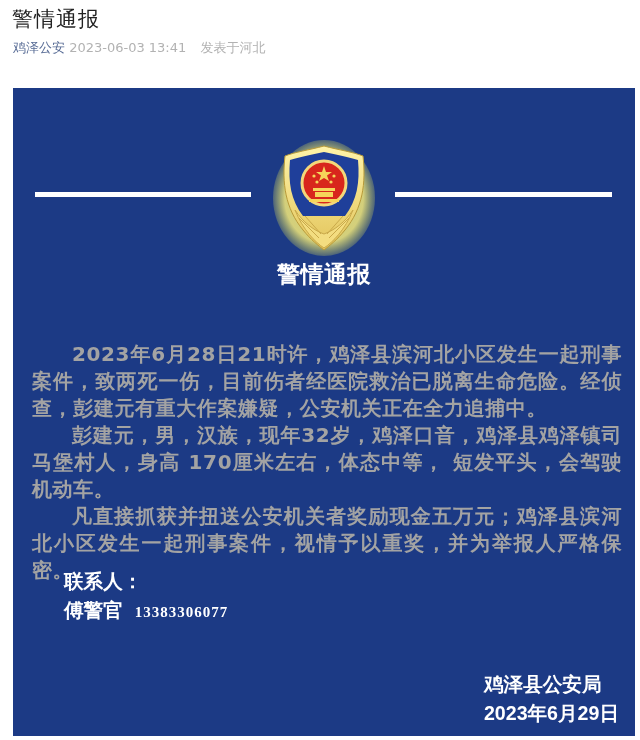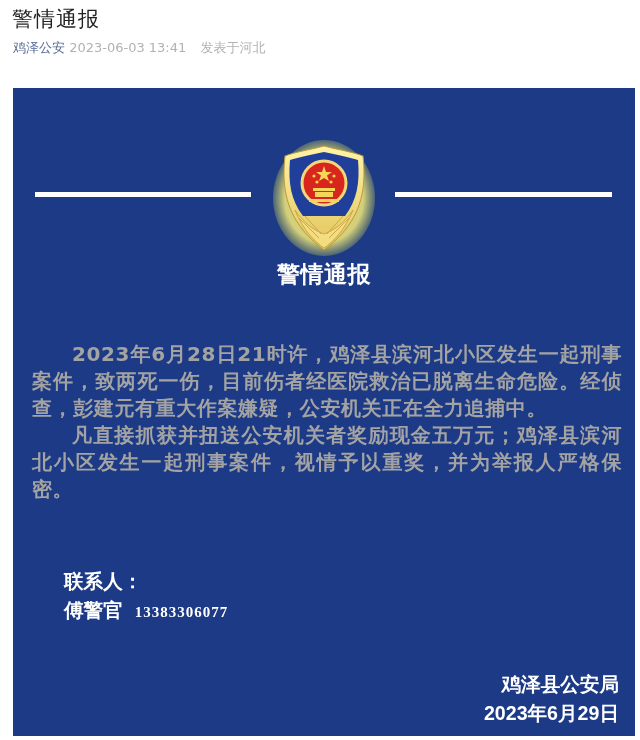--- a/index.html
+++ b/index.html
@@ -47,21 +47,21 @@
     color: #a3a3a3; font-weight: bold;
     font-size: 20px; line-height: 27px;
     font-family: "DejaVu Sans", sans-serif;
   }
   .body p { text-indent: 2em; text-align: justify; letter-spacing: 0.6px; }
   .body p.noindent { text-indent: 0; }
   .contacts { position: absolute; left: 51px; top: 479px; color: #fff; font-weight: bold; font-size: 19.6px; line-height: 29px; }
   .contacts .row { white-space: nowrap; }
   .contacts .phone { font-family: "Liberation Serif", "DejaVu Serif", serif; margin-left: 12px; letter-spacing: 1px; font-size: 15px; }
   .signoff {
-    position: absolute; right: 16px; top: 582px; text-align: right;
+    position: absolute; right: 16px; top: 582px; 
     color: #fff; font-weight: bold; font-size: 19.6px; line-height: 29px;
   }
   .signoff .date { font-family: Liberation Sans, sans-serif; }
 </style>
 </head>
 <body>
 
 <h1 class="article-title">警情通报</h1>
 <div class="meta">
   <span class="author">鸡泽公安</span>
@@ -101,20 +101,21 @@
     <rect x="36" y="61" width="30" height="3" fill="#f6d55a"></rect>
 
     <path d="M22 72 C 30 92, 42 104, 51 110 C 60 104, 72 92, 80 72 C 72 84, 62 92, 51 96 C 40 92, 30 84, 22 72 Z" fill="#f3dd80" stroke="#c9a94a" stroke-width="1"></path>
     <path d="M26 80 L 46 100 M 32 78 L 48 96 M 76 80 L 56 100 M 70 78 L 54 96" stroke="#c9a94a" stroke-width="1"></path>
   </svg>
 
   <div class="poster-title">警情通报</div>
 
   <div class="body">
     <p>2023年6月28日21时许，鸡泽县滨河北小区发生一起刑事案件，致两死一伤，目前伤者经医院救治已脱离生命危险。经侦查，彭建元有重大作案嫌疑，公安机关正在全力追捕中。</p>
+    <p>彭建元，男，汉族，现年32岁，鸡泽口音，鸡泽县鸡泽镇司马堡村人，身高 170厘米左右，体态中等， 短发平头，会驾驶机动车。</p>
     <p>凡直接抓获并扭送公安机关者奖励现金五万元；鸡泽县滨河北小区发生一起刑事案件，视情予以重奖，并为举报人严格保密。</p>
   </div>
 
   <div class="contacts">
     <div class="row">联系人：</div>
     <div class="row">
       <span>傅警官</span><span class="phone">13383306077</span>
     </div>
   </div>
 

